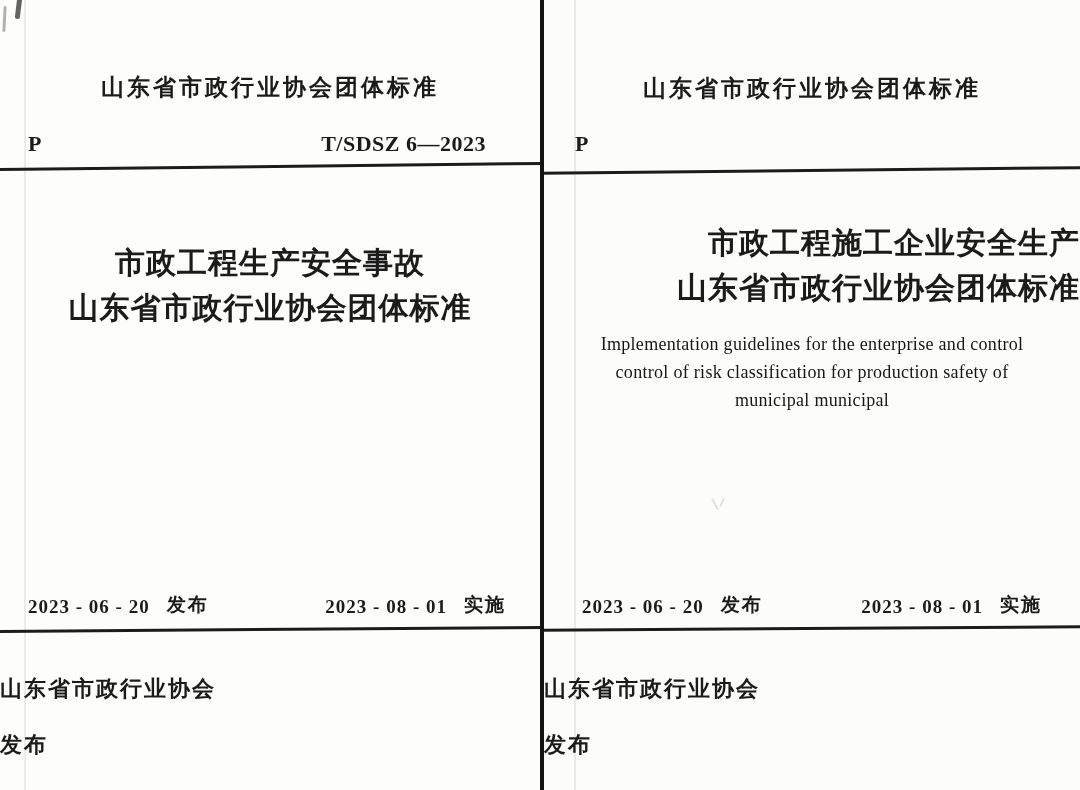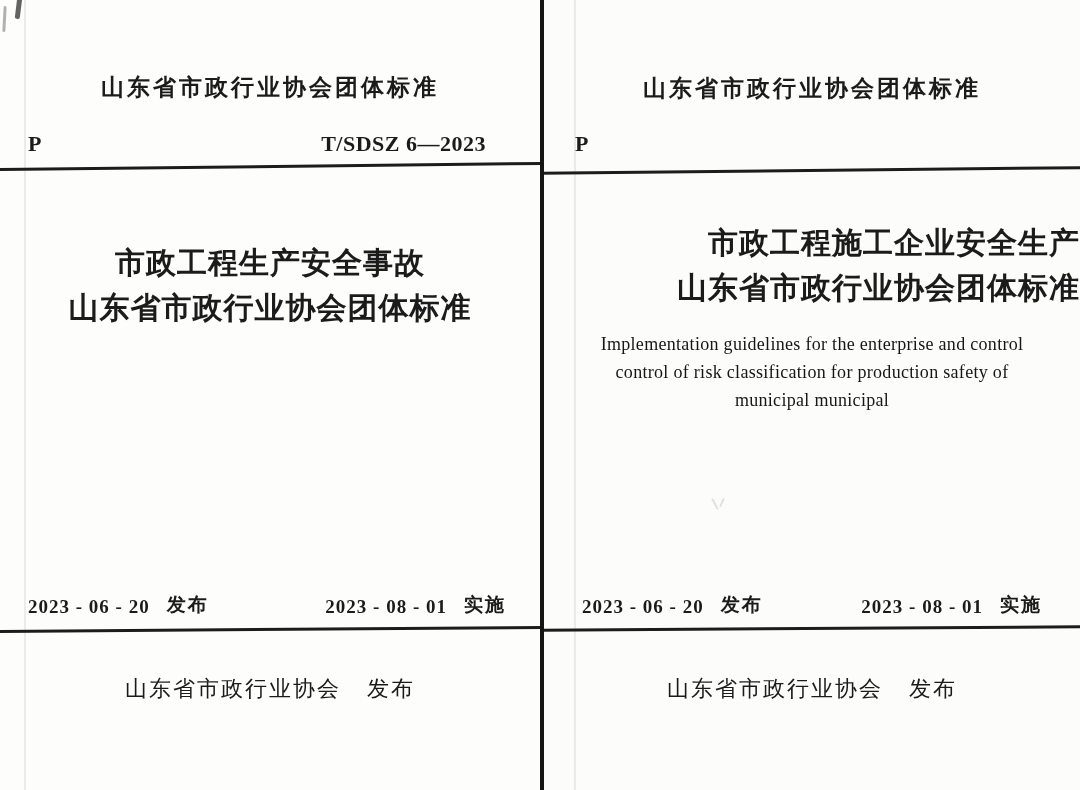--- a/index.html
+++ b/index.html
@@ -80,21 +80,21 @@
   }
   .cover.left .date-row{left:28px;right:34px;}
   .cover.right .date-row{left:38px;right:38px;}
   .date-group{display:flex;align-items:flex-end;gap:17px;}
   .date-val{font-family:"Liberation Serif","DejaVu Serif",serif;letter-spacing:1px;}
   .date-label{font-family:"Liberation Sans","DejaVu Sans",sans-serif;letter-spacing:2px;}
 
   .publisher-line{
     position:absolute;top:674px;left:0;right:0;
     display:flex;justify-content:center;align-items:baseline;gap:26px;
-    font-weight:normal;font-size:22px;letter-spacing:2px;
+    font-weight:bold;font-size:22px;letter-spacing:2px;flex-direction:column;
   }
 
   
   .smudge{position:absolute;left:166px;top:498px;width:18px;height:12px;opacity:.5;}
   .smudge::before,.smudge::after{
     content:"";position:absolute;top:0;width:2px;height:12px;background:#c6c6c2;
   }
   .smudge::before{left:4px;transform:rotate(-28deg);}
   .smudge::after{left:11px;transform:rotate(24deg);height:9px;}
 </style>

